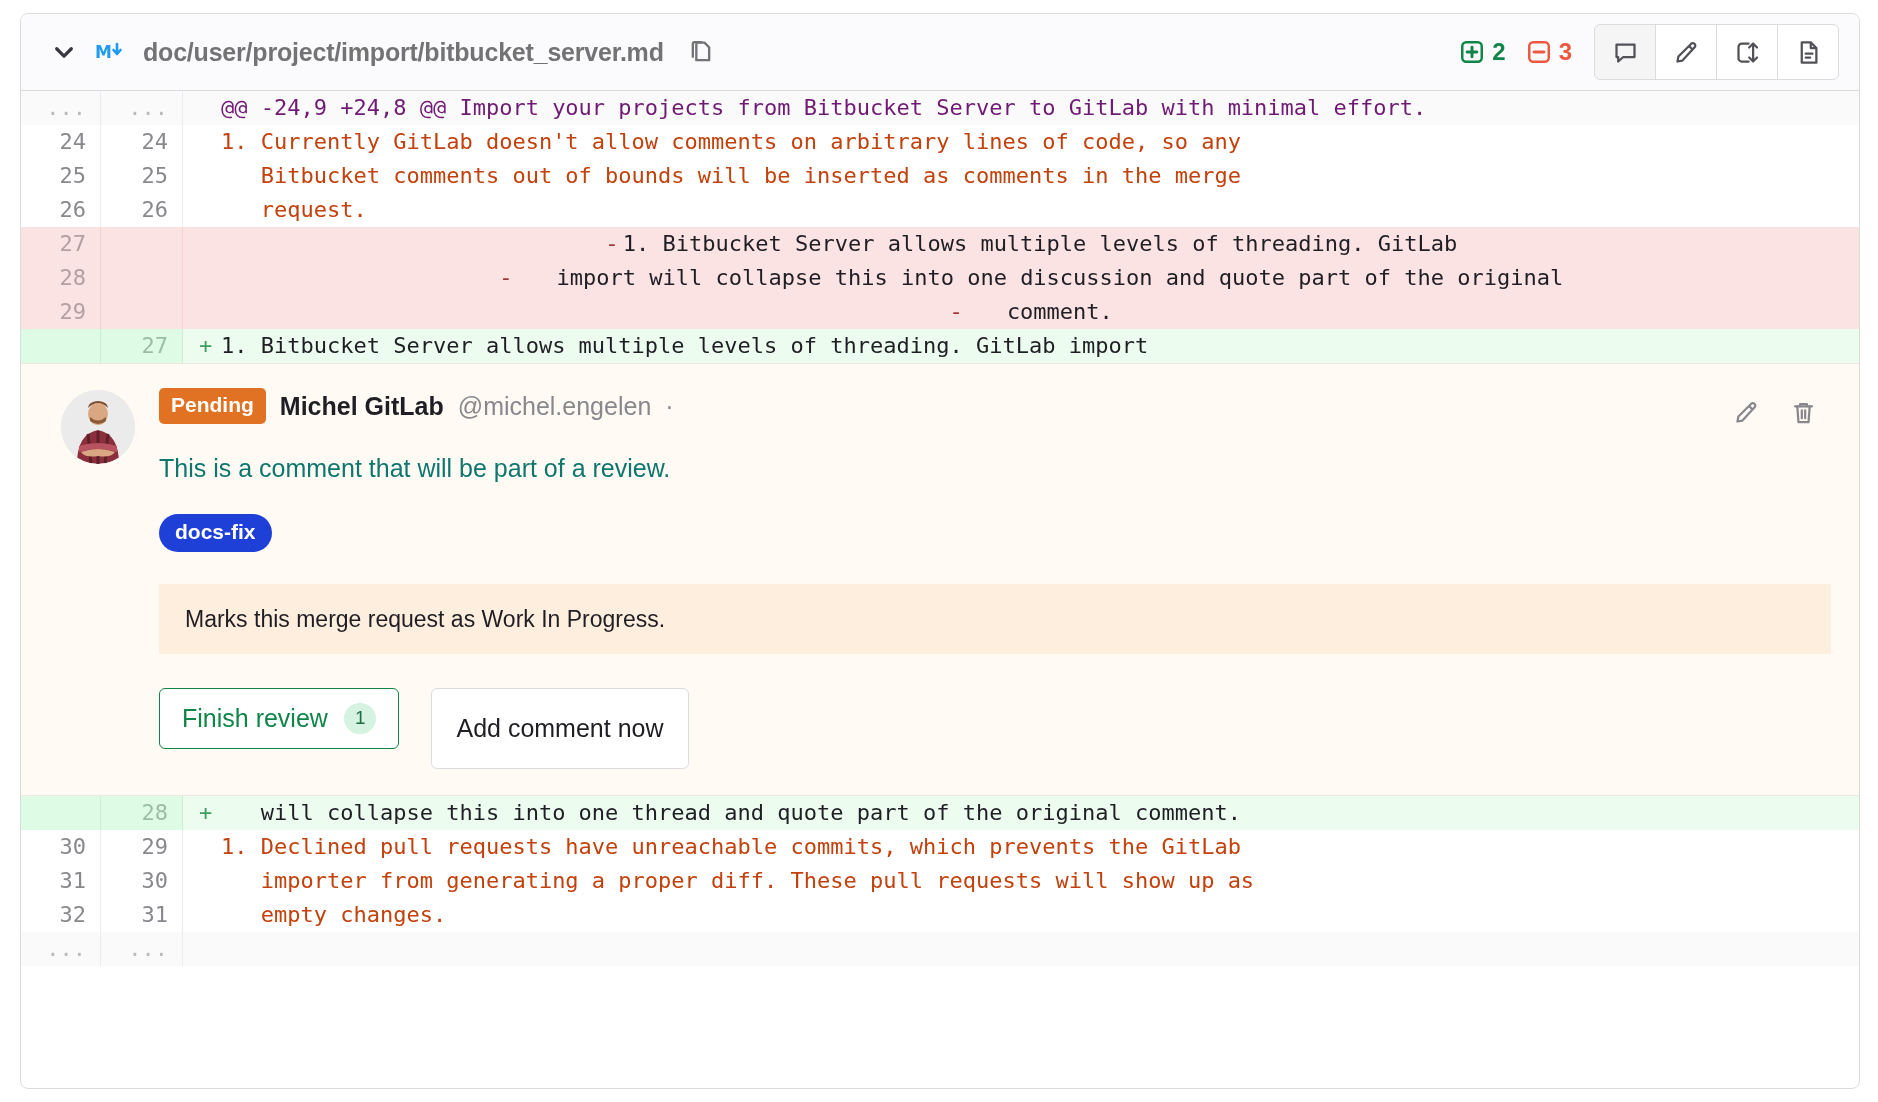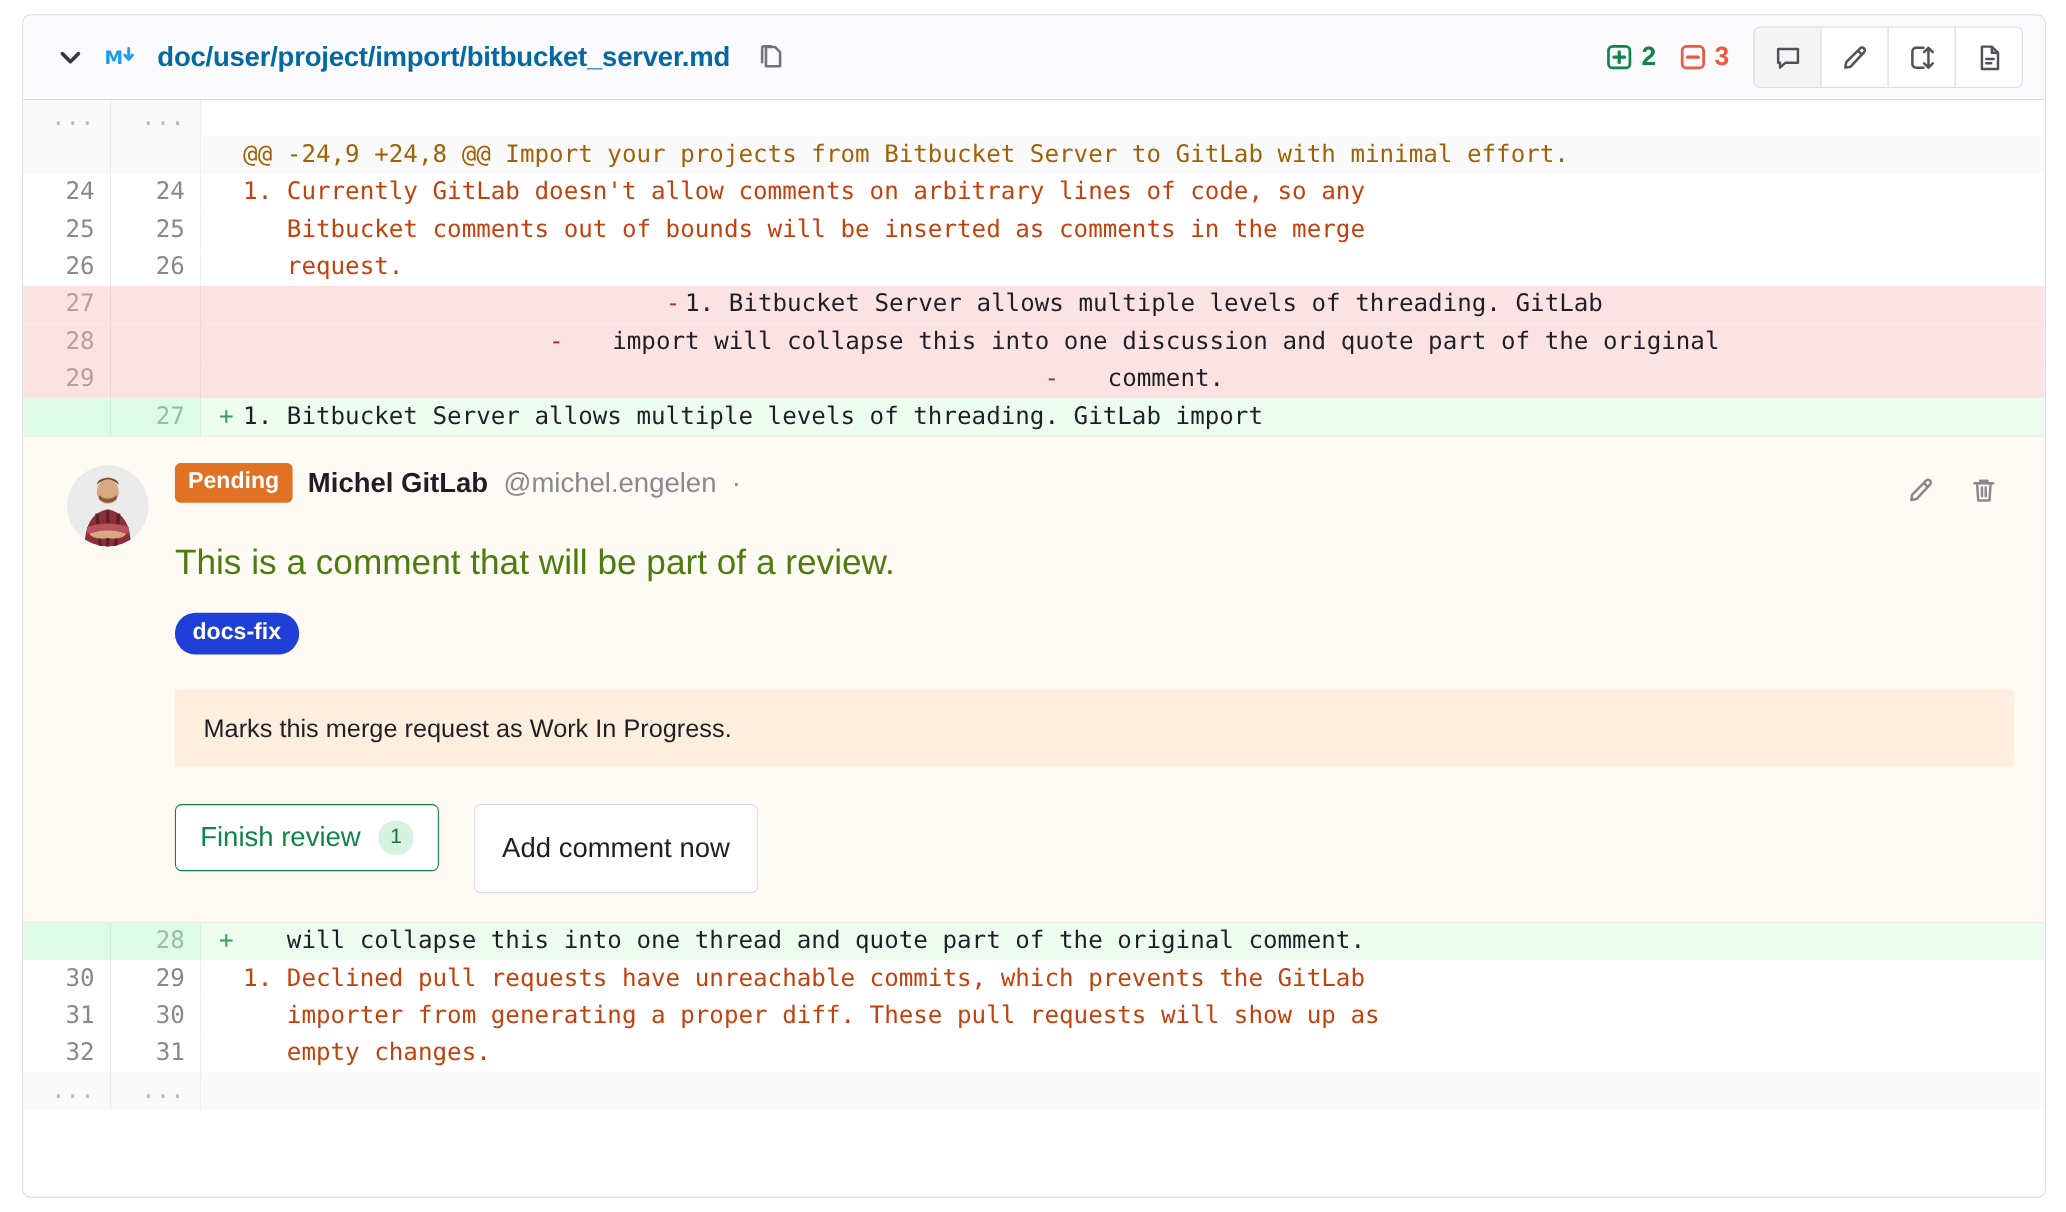--- a/index.html
+++ b/index.html
@@ -44,21 +44,21 @@
   }
   .md-icon {
     margin-left: 16px;
     flex: 0 0 auto;
     display: flex; align-items: center;
   }
   .file-path {
     margin-left: 18px;
     font-size: 25px;
     font-weight: bold;
-    color: #0369a1;
+    color: #737373;
     letter-spacing: -0.2px;
     white-space: nowrap;
   }
   .copy-btn {
     margin-left: 20px;
     width: 34px; height: 34px;
     display: flex; align-items: center; justify-content: center;
     color: #737278;
     cursor: pointer;
     flex: 0 0 auto;
@@ -123,21 +123,21 @@
     font-size: 22px;
     line-height: 26px;
     color: #c2410c;
     white-space: pre;
     overflow: hidden;
   }
   .sign { display: inline-block; width: 22px; }
 
   
   .row-meta .ln { background: #fafafa; color: #babac0; }
-  .row-meta .code { background: #fafafa; color: #a16207; margin-top: 33px; }
+  .row-meta .code { background: #fafafa; color: #701a75; }
 
   .row-ctx .ln { background: #ffffff; }
   .row-ctx .code { background: #ffffff; }
 
   .row-del .ln { background: #fbe3e3; color: #b4a0a0; border-right-color:#f5d2d2; }
   .row-del .code { background: #fbe3e3; color: #1f1e24; text-align: center; }
   .row-del .sign { color: #a53232; }
 
   .row-add .ln { background: #defce5; color: #9bbda6; border-right-color:#cbefd6; }
   .row-add .code { background: #ecfdf0; color: #1f1e24; }
@@ -202,23 +202,23 @@
     padding-right: 14px;
     margin-top: 6px;
   }
   .note-act-btn {
     color: #89888d;
     cursor: pointer;
     display: flex;
     align-items: center;
   }
   .note-text {
-    font-size: 32px;
-    color: #4d7c0f;
-    margin-top: 36px;
+    font-size: 25px;
+    color: #0f766e;
+    margin-top: 26px;
     line-height: 32px;
   }
   .label-chip {
     display: inline-block;
     margin-top: 30px;
     background: #1f40d6;
     color: #ffffff;
     font-size: 21px;
     font-weight: bold;
     border-radius: 999px;

